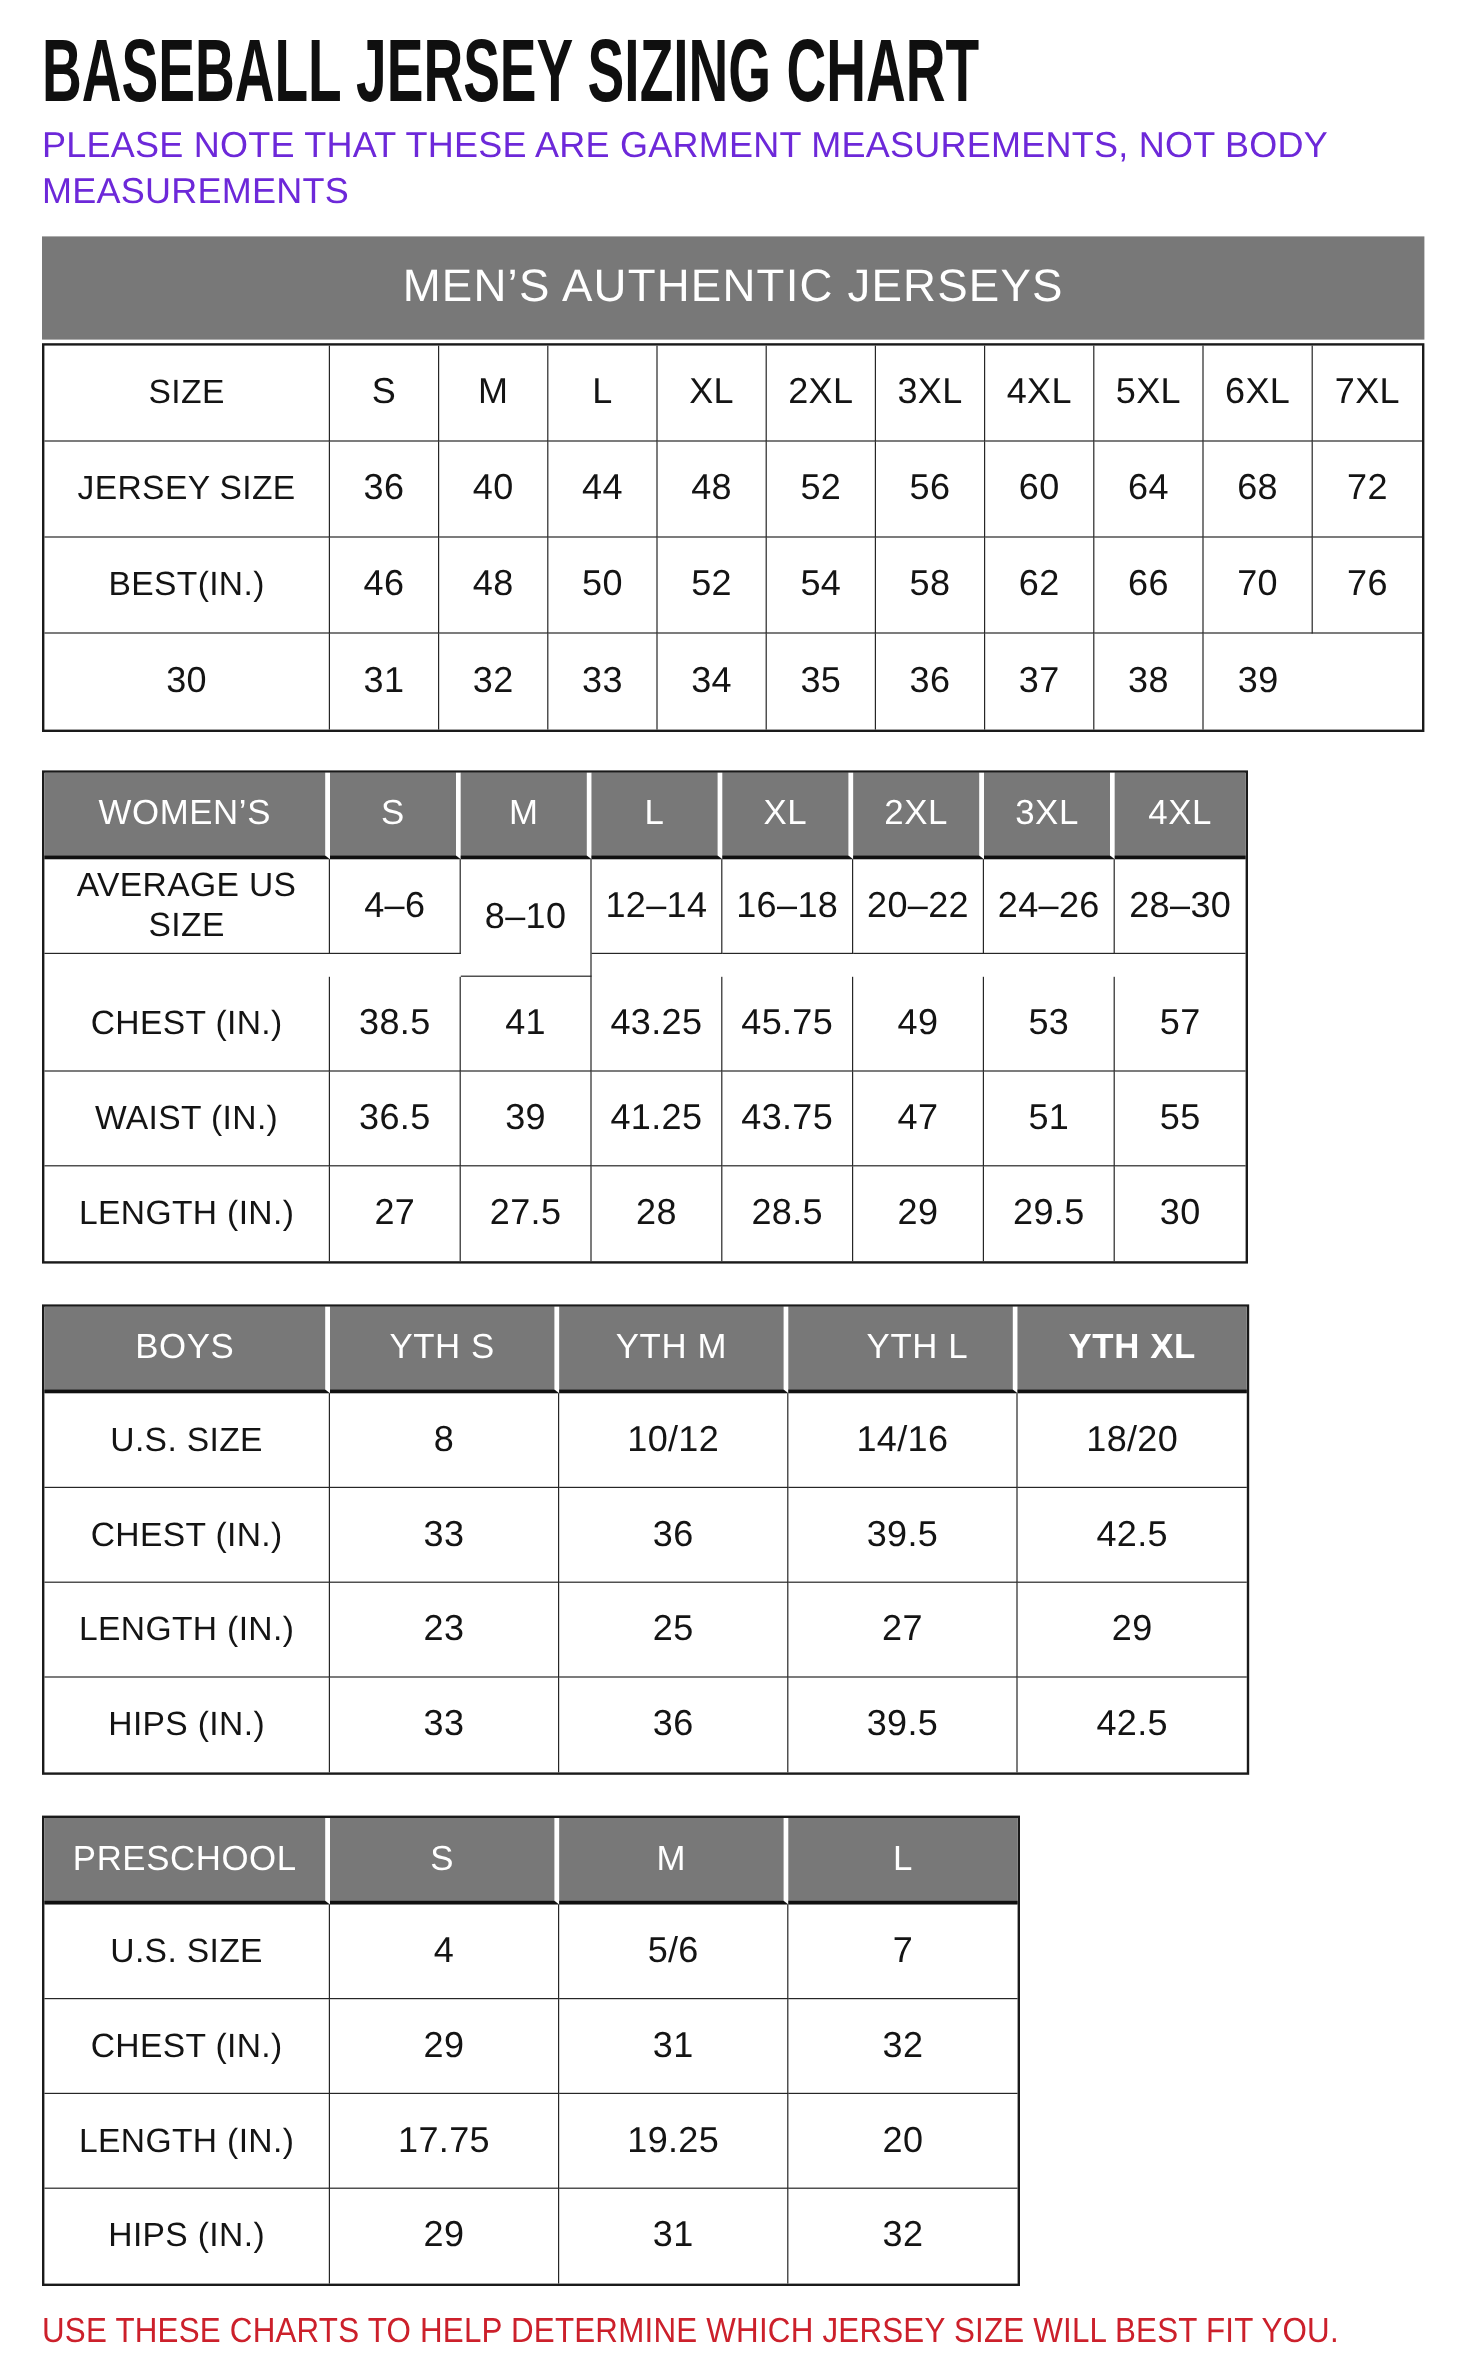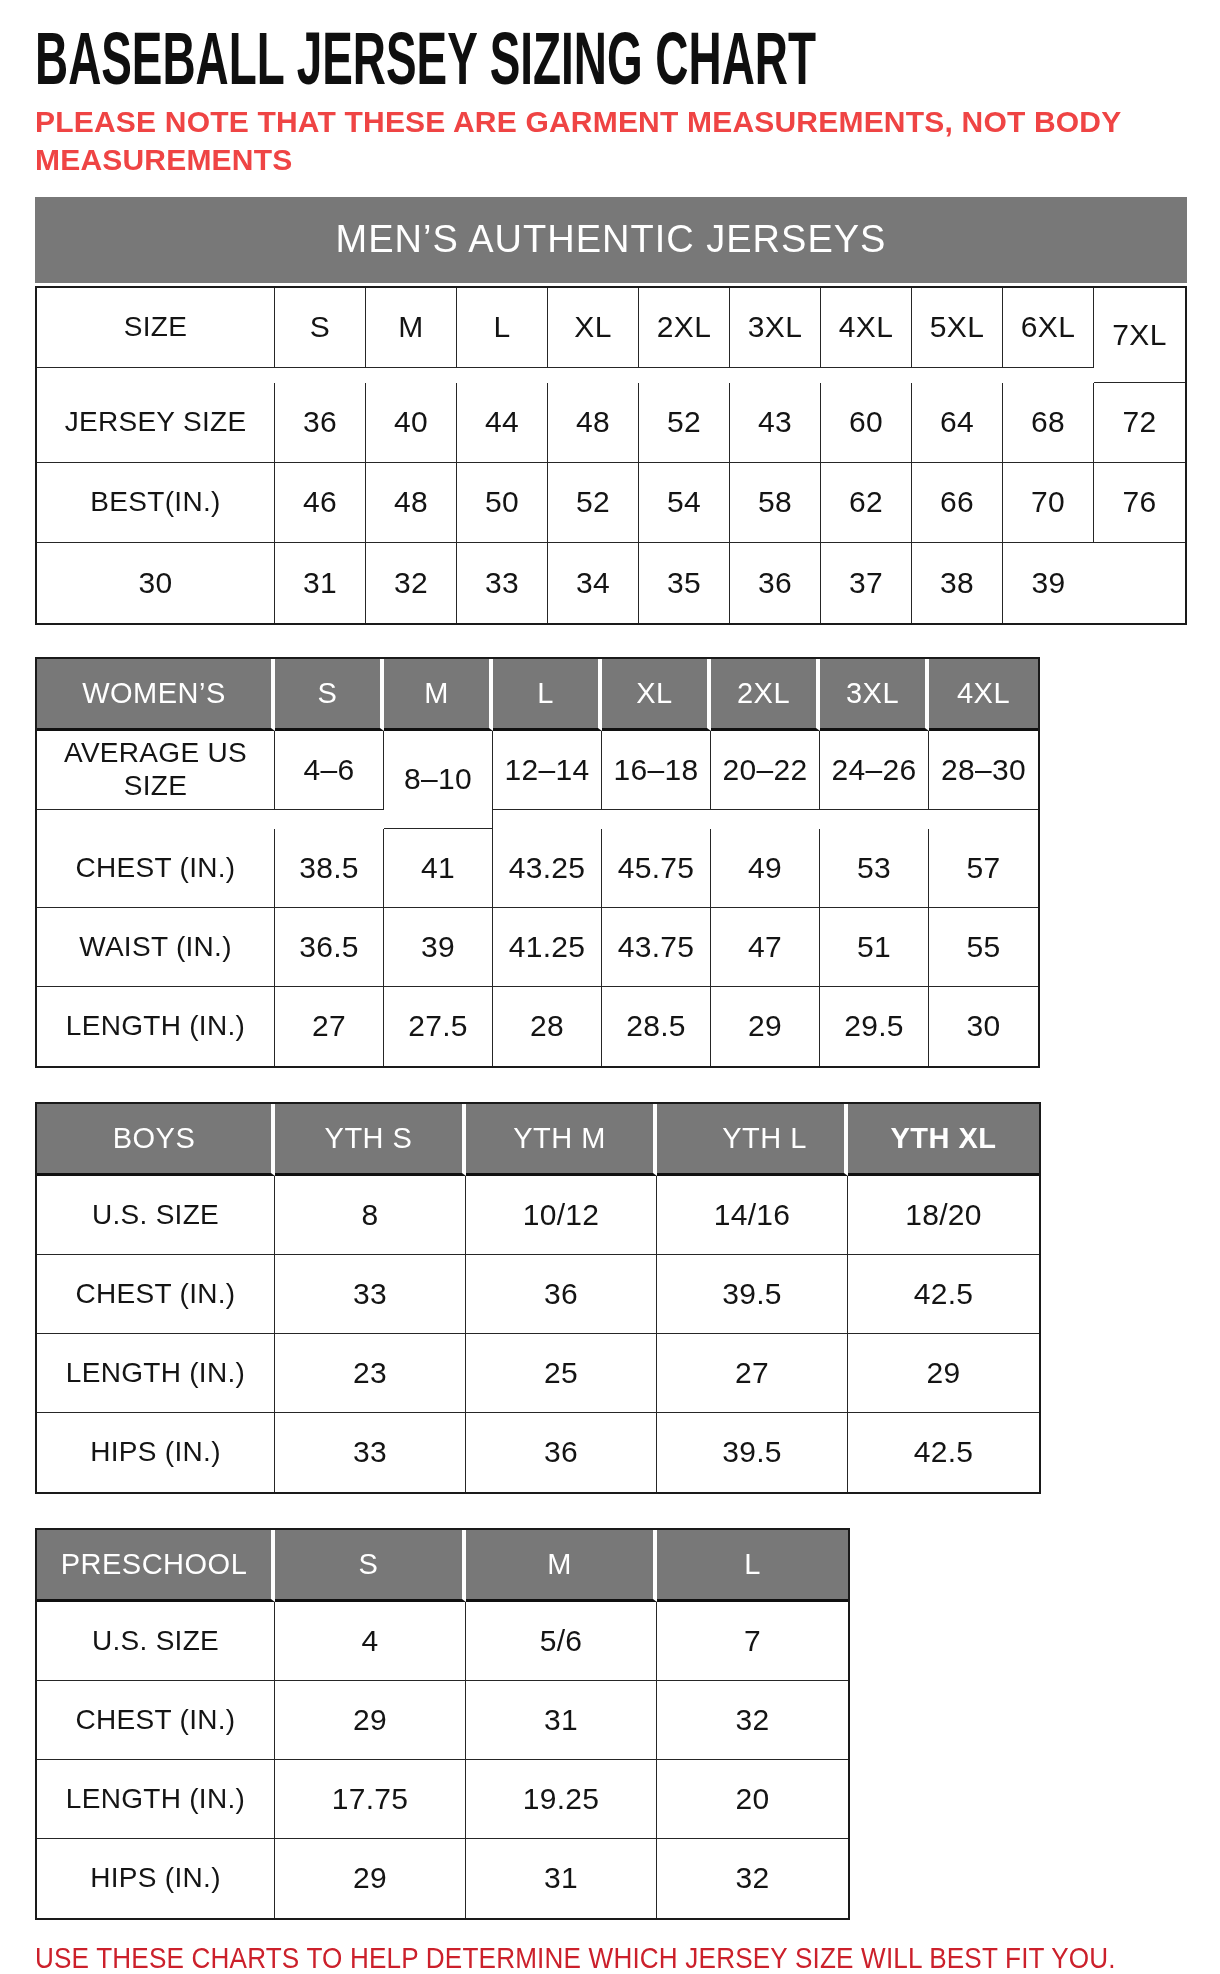--- a/index.html
+++ b/index.html
@@ -29,23 +29,22 @@
     transform: scaleX(0.62);
     transform-origin: 0 50%;
   }
 
   
   .note {
     margin-top: 13px;
     width: 1130px;
     font-size: 30px;
     line-height: 1.26;
-    color: #ef4444;
+    color: #6d28d9;
     letter-spacing: 0.2px;
-    font-weight: bold;
   }
 
   
   .banner {
     margin-top: 18px;
     width: 1152px;
     height: 86px;
     background: #787878;
     color: #ffffff;
     display: flex;
@@ -123,28 +122,28 @@
       <div class="lcell" style="height: 80px;">SIZE</div>
       <div class="vcell" style="height: 80px;">S</div>
       <div class="vcell" style="height: 80px;">M</div>
       <div class="vcell" style="height: 80px;">L</div>
       <div class="vcell" style="height: 80px;">XL</div>
       <div class="vcell" style="height: 80px;">2XL</div>
       <div class="vcell" style="height: 80px;">3XL</div>
       <div class="vcell" style="height: 80px;">4XL</div>
       <div class="vcell" style="height: 80px;">5XL</div>
       <div class="vcell" style="height: 80px;">6XL</div>
-      <div class="vcell last-col" style="height: 95px;">7XL</div>
+      <div class="vcell last-col" style="height: 80px;">7XL</div>
       <div class="lcell" style="height: 80px;">JERSEY SIZE</div>
       <div class="vcell" style="height: 80px;">36</div>
       <div class="vcell" style="height: 80px;">40</div>
       <div class="vcell" style="height: 80px;">44</div>
       <div class="vcell" style="height: 80px;">48</div>
       <div class="vcell" style="height: 80px;">52</div>
-      <div class="vcell" style="height: 80px;">43</div>
+      <div class="vcell" style="height: 80px;">56</div>
       <div class="vcell" style="height: 80px;">60</div>
       <div class="vcell" style="height: 80px;">64</div>
       <div class="vcell" style="height: 80px;">68</div>
       <div class="vcell last-col" style="height: 80px;">72</div>
       <div class="lcell" style="height: 80px;">BEST(IN.)</div>
       <div class="vcell" style="height: 80px;">46</div>
       <div class="vcell" style="height: 80px;">48</div>
       <div class="vcell" style="height: 80px;">50</div>
       <div class="vcell" style="height: 80px;">52</div>
       <div class="vcell" style="height: 80px;">54</div>

